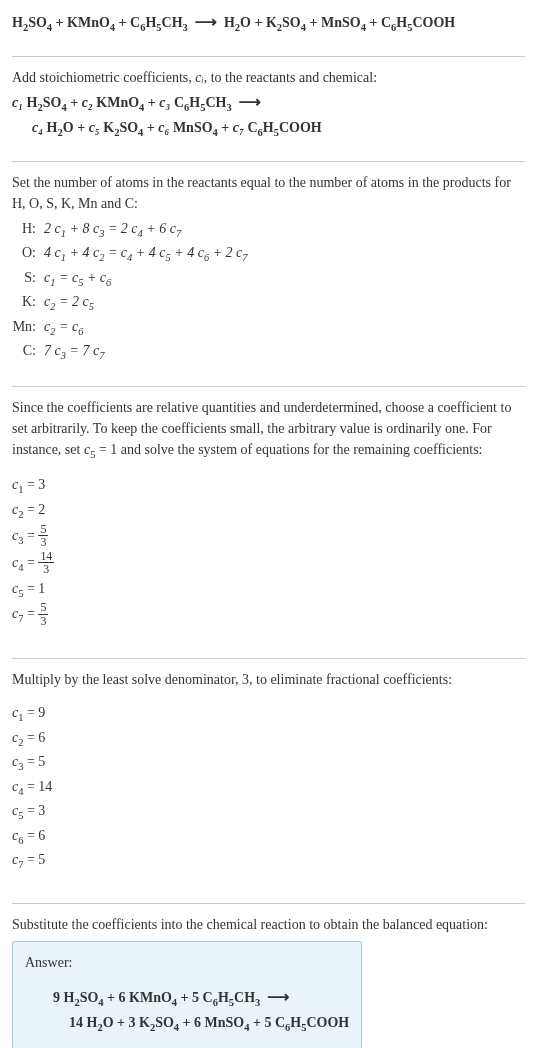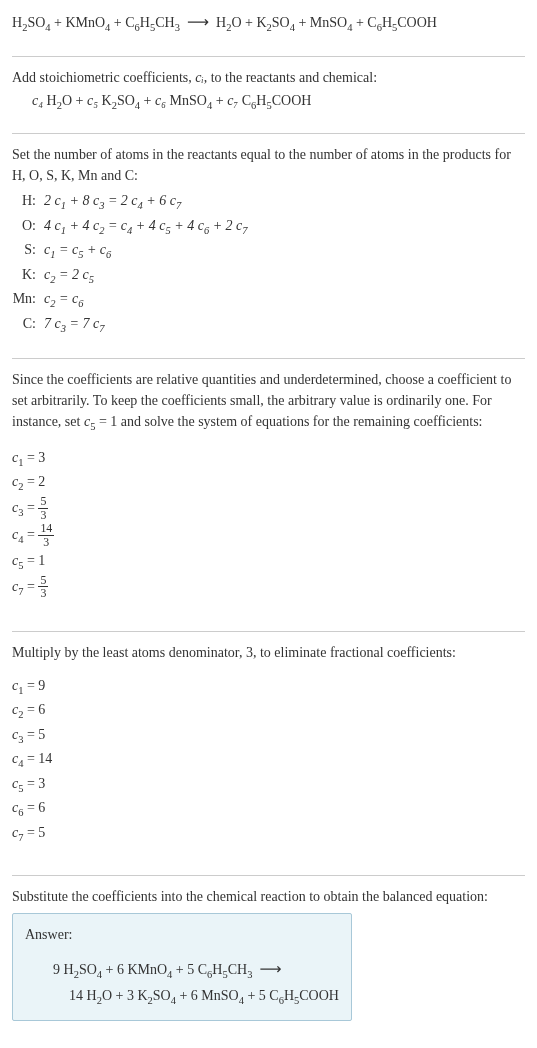--- a/index.html
+++ b/index.html
@@ -20,20 +20,21 @@
       margin-bottom: 4px;
       padding-bottom: 10px;
     }
     .divider {
       border-top: 1px solid #ccc;
       margin: 8px 0 10px 0;
     }
     .equation {
       font-family: 'Times New Roman', serif;
       margin: 2px 0;
+      font-weight: bold;
     }
     .equation-indent {
       padding-left: 20px;
     }
     sub {
       font-size: 0.75em;
       vertical-align: sub;
     }
     .italic {
       font-style: italic;
@@ -107,20 +108,23 @@
     &nbsp;<span class="arrow">⟶</span>&nbsp;
     <span>H<sub>2</sub>O + K<sub>2</sub>SO<sub>4</sub> + MnSO<sub>4</sub> + C<sub>6</sub>H<sub>5</sub>COOH</span>
   </div>
 </div>
 
 <div class="divider"></div>
 
 <div class="section">
   <div>
     <span>Add stoichiometric coefficients, </span><span class="italic">cᵢ</span><span>, to the reactants and chemical:</span>
+  </div>
+  <div class="equation">
+    <span class="italic">c₁</span><span> H<sub>2</sub>SO<sub>4</sub> + </span><span class="italic">c₂</span><span> KMnO<sub>4</sub> + </span><span class="italic">c₃</span><span> C<sub>6</sub>H<sub>5</sub>CH<sub>3</sub> </span>&nbsp;<span class="arrow">⟶</span>
   </div>
   <div class="equation equation-indent">
     <span class="italic">c₄</span><span> H<sub>2</sub>O + </span><span class="italic">c₅</span><span> K<sub>2</sub>SO<sub>4</sub> + </span><span class="italic">c₆</span><span> MnSO<sub>4</sub> + </span><span class="italic">c₇</span><span> C<sub>6</sub>H<sub>5</sub>COOH</span>
   </div>
 </div>
 
 <div class="divider"></div>
 
 <div class="section">
   <div>Set the number of atoms in the reactants equal to the number of atoms in the products for H, O, S, K, Mn and C:</div>
@@ -162,21 +166,21 @@
     <div class="coef-row"><span class="italic">c</span><sub>3</sub> = <span class="frac"><span class="num">5</span><span class="den">3</span></span></div>
     <div class="coef-row"><span class="italic">c</span><sub>4</sub> = <span class="frac"><span class="num">14</span><span class="den">3</span></span></div>
     <div class="coef-row"><span class="italic">c</span><sub>5</sub> <span>= 1</span></div>
     <div class="coef-row"><span class="italic">c</span><sub>7</sub> = <span class="frac"><span class="num">5</span><span class="den">3</span></span></div>
   </div>
 </div>
 
 <div class="divider"></div>
 
 <div class="section">
-  <div>Multiply by the least atoms denominator, 3, to eliminate fractional coefficients:</div>
+  <div>Multiply by the least solve denominator, 3, to eliminate fractional coefficients:</div>
   <div class="coef-list">
     <div class="coef-row"><span class="italic">c</span><sub>1</sub> <span>= 9</span></div>
     <div class="coef-row"><span class="italic">c</span><sub>2</sub> <span>= 6</span></div>
     <div class="coef-row"><span class="italic">c</span><sub>3</sub> <span>= 5</span></div>
     <div class="coef-row"><span class="italic">c</span><sub>4</sub> <span>= 14</span></div>
     <div class="coef-row"><span class="italic">c</span><sub>5</sub> <span>= 3</span></div>
     <div class="coef-row"><span class="italic">c</span><sub>6</sub> <span>= 6</span></div>
     <div class="coef-row"><span class="italic">c</span><sub>7</sub> <span>= 5</span></div>
   </div>
 </div>

